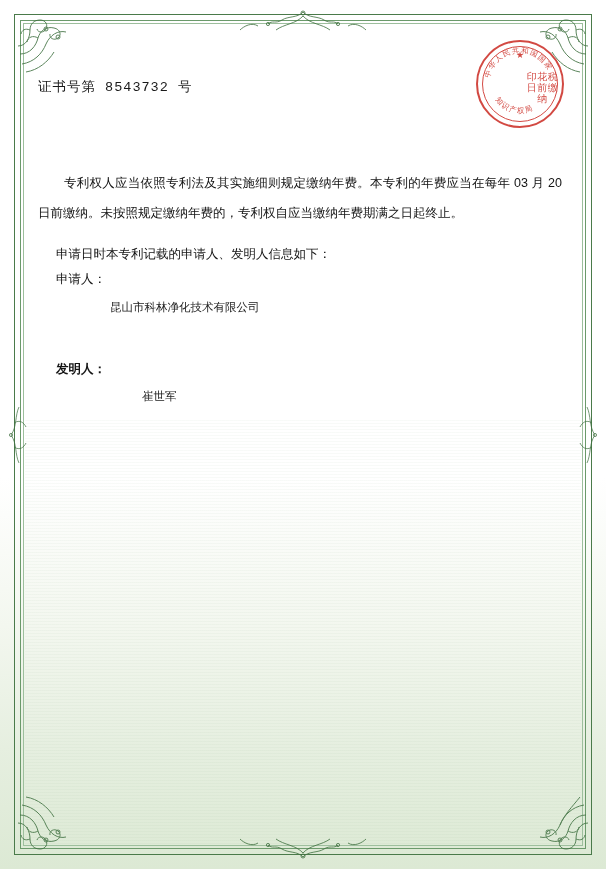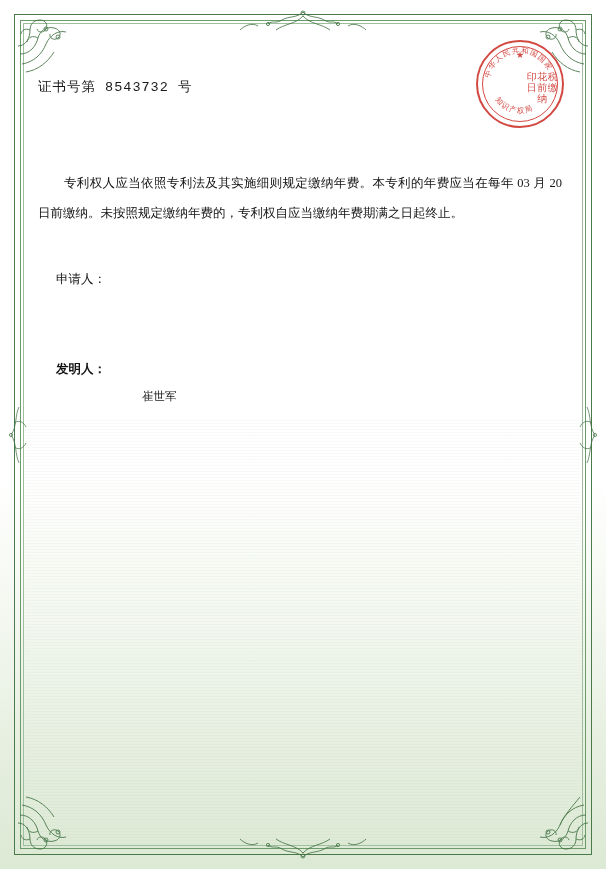--- a/index.html
+++ b/index.html
@@ -154,21 +154,21 @@
   }
 
   .para {
     position: absolute;
     left: 38px;
     right: 44px;
     font-size: 12.5px;
     line-height: 30px;
     color: #141414;
     text-align: justify;
-    font-family: Liberation Serif, serif;
+    font-family: Liberation Sans, sans-serif;
   }
   .para.p1 { top: 168px; text-indent: 26px; }
 
   .label-line {
     position: absolute;
     left: 56px;
     font-size: 12.5px;
     color: #141414;
     line-height: 22px;
     font-family: "Liberation Serif", serif;
@@ -344,22 +344,24 @@
       </div>
       <div class="seal-star">★</div>
       <div class="seal-center">
         <div>印花税</div>
         <div>日前缴纳</div>
       </div>
     </div>
 
     <div class="para p1">专利权人应当依照专利法及其实施细则规定缴纳年费。本专利的年费应当在每年 03 月 20 日前缴纳。未按照规定缴纳年费的，专利权自应当缴纳年费期满之日起终止。</div>
 
+    <div class="label-line l-info">申请日时本专利记载的申请人、发明人信息如下：</div>
 
     <div class="label-line l-applicant-title">申请人：</div>
 
+    <div class="label-line l-applicant-name">昆山市科林净化技术有限公司</div>
 
     <div class="label-line l-inventor-title">发明人：</div>
 
     <div class="label-line l-inventor-name">崔世军</div>
 
   </div>
 </div>
 
 </body></html>

